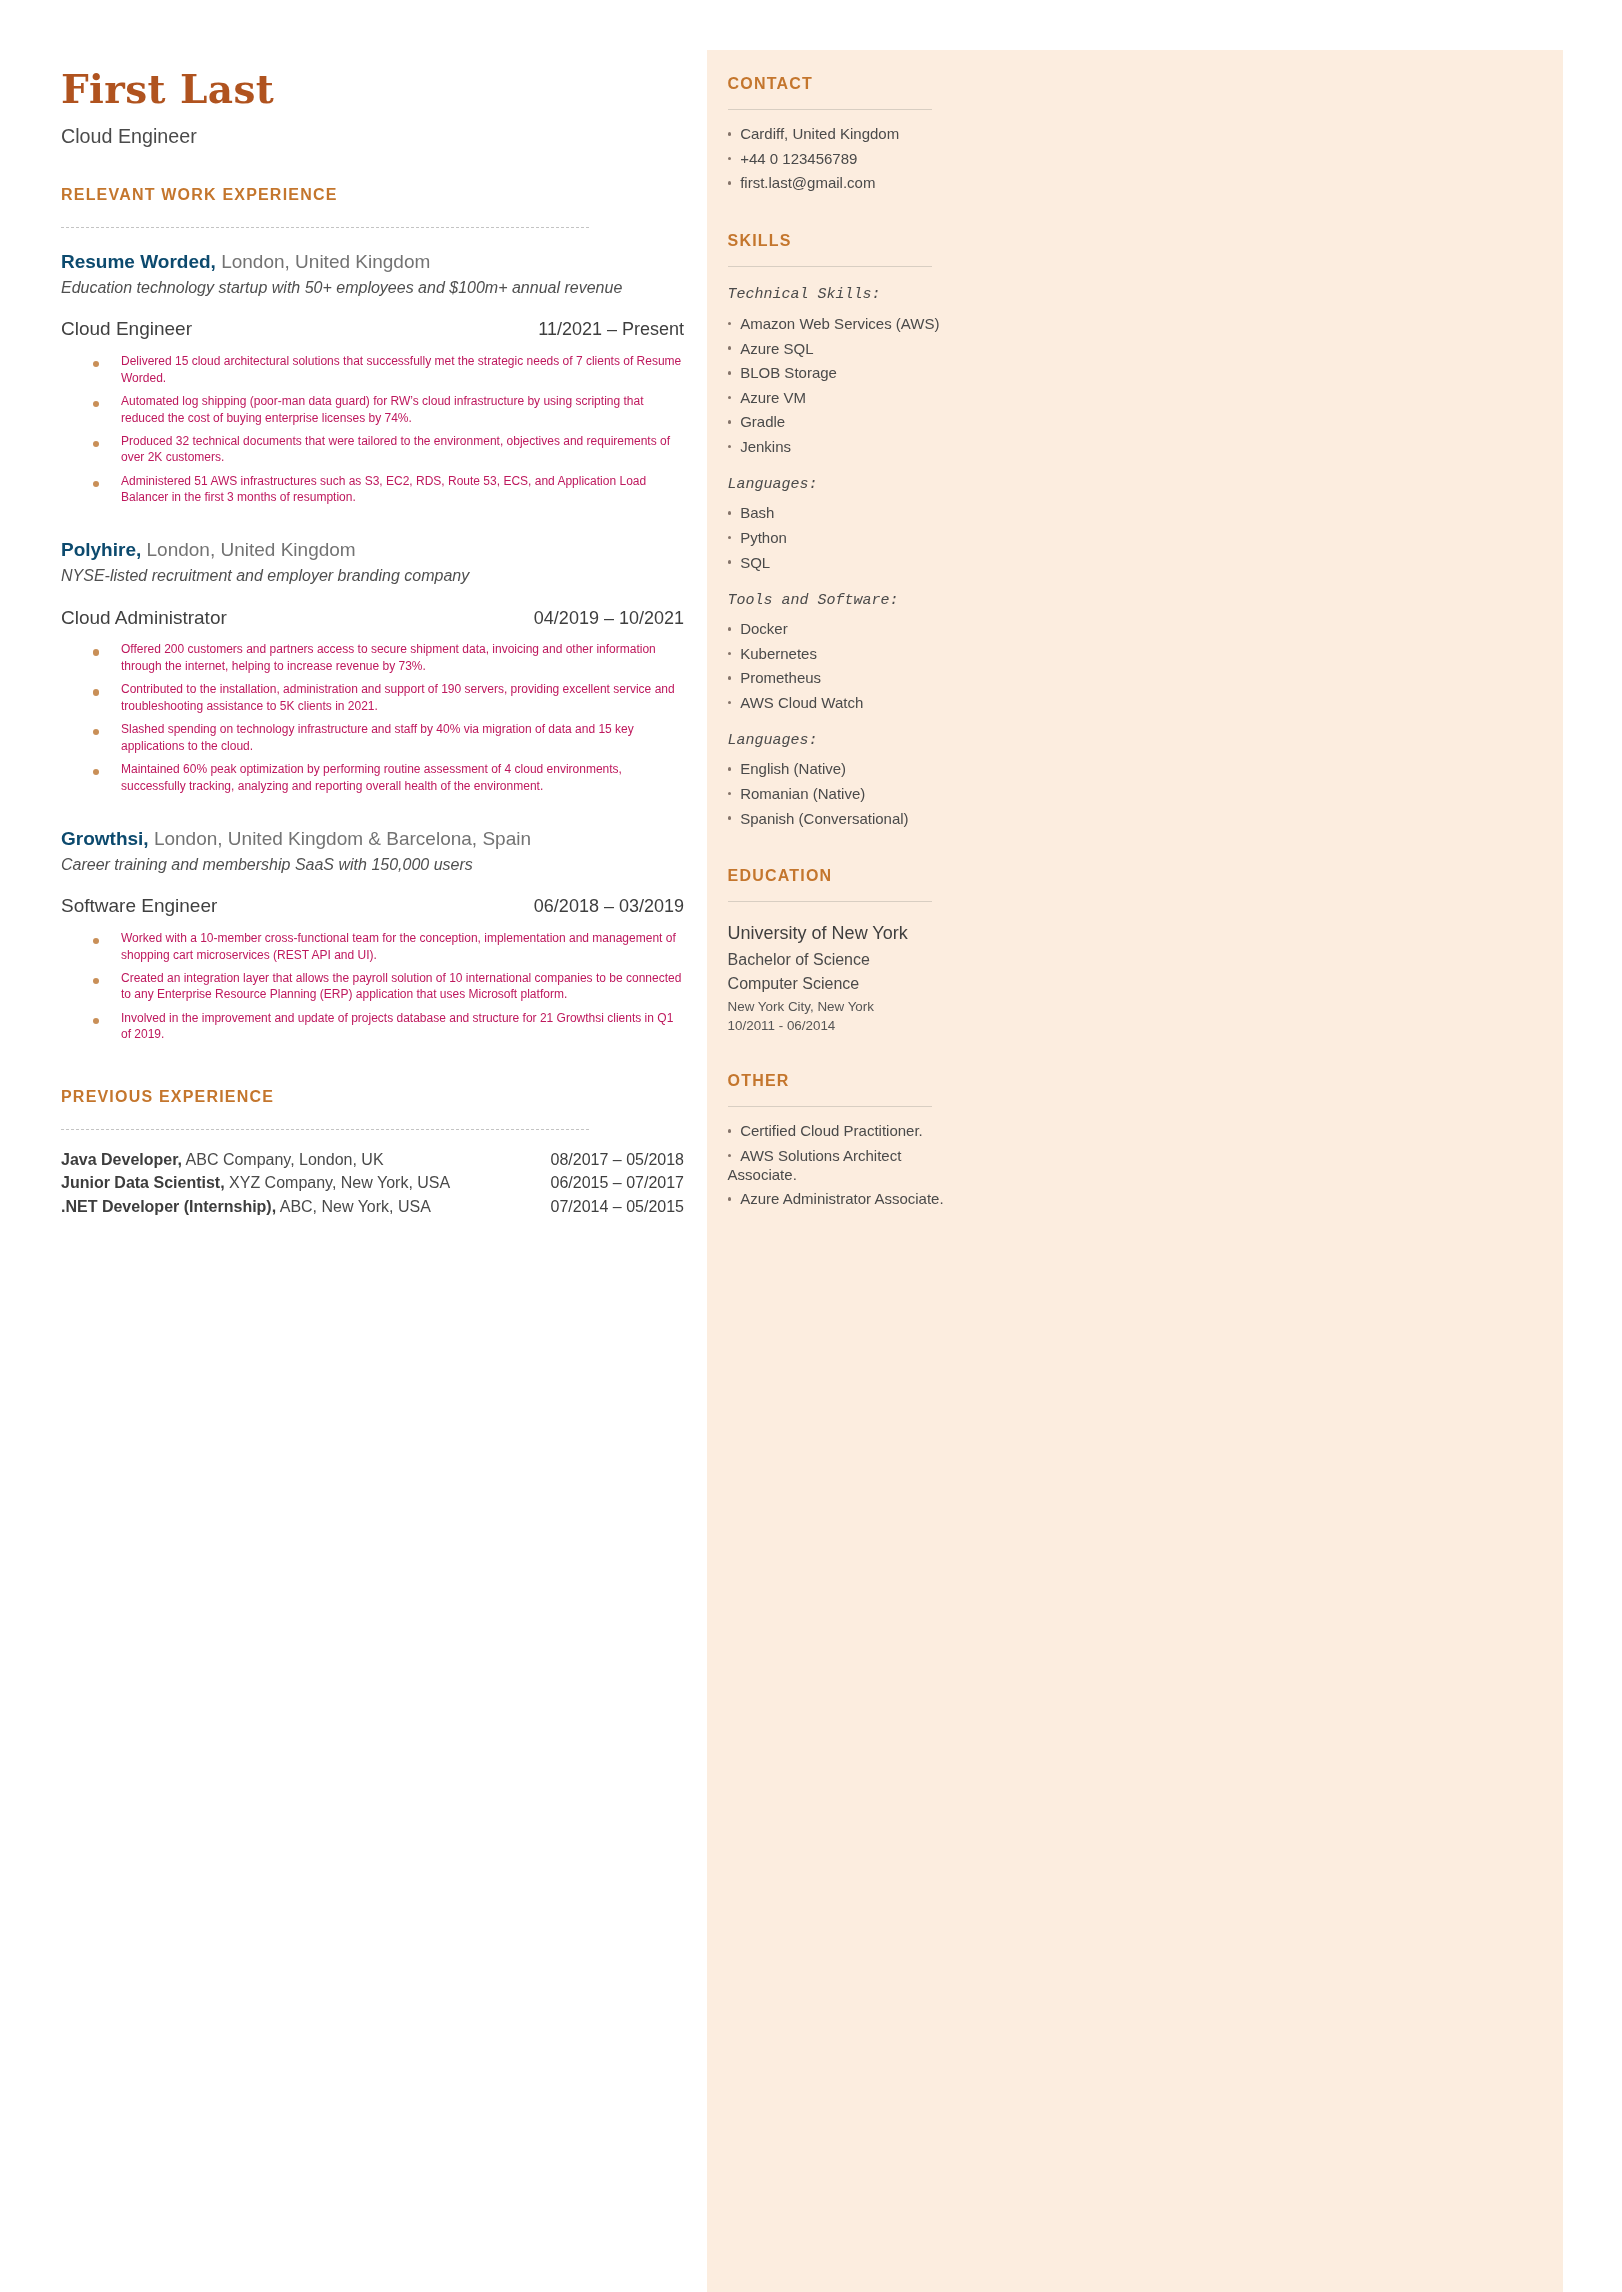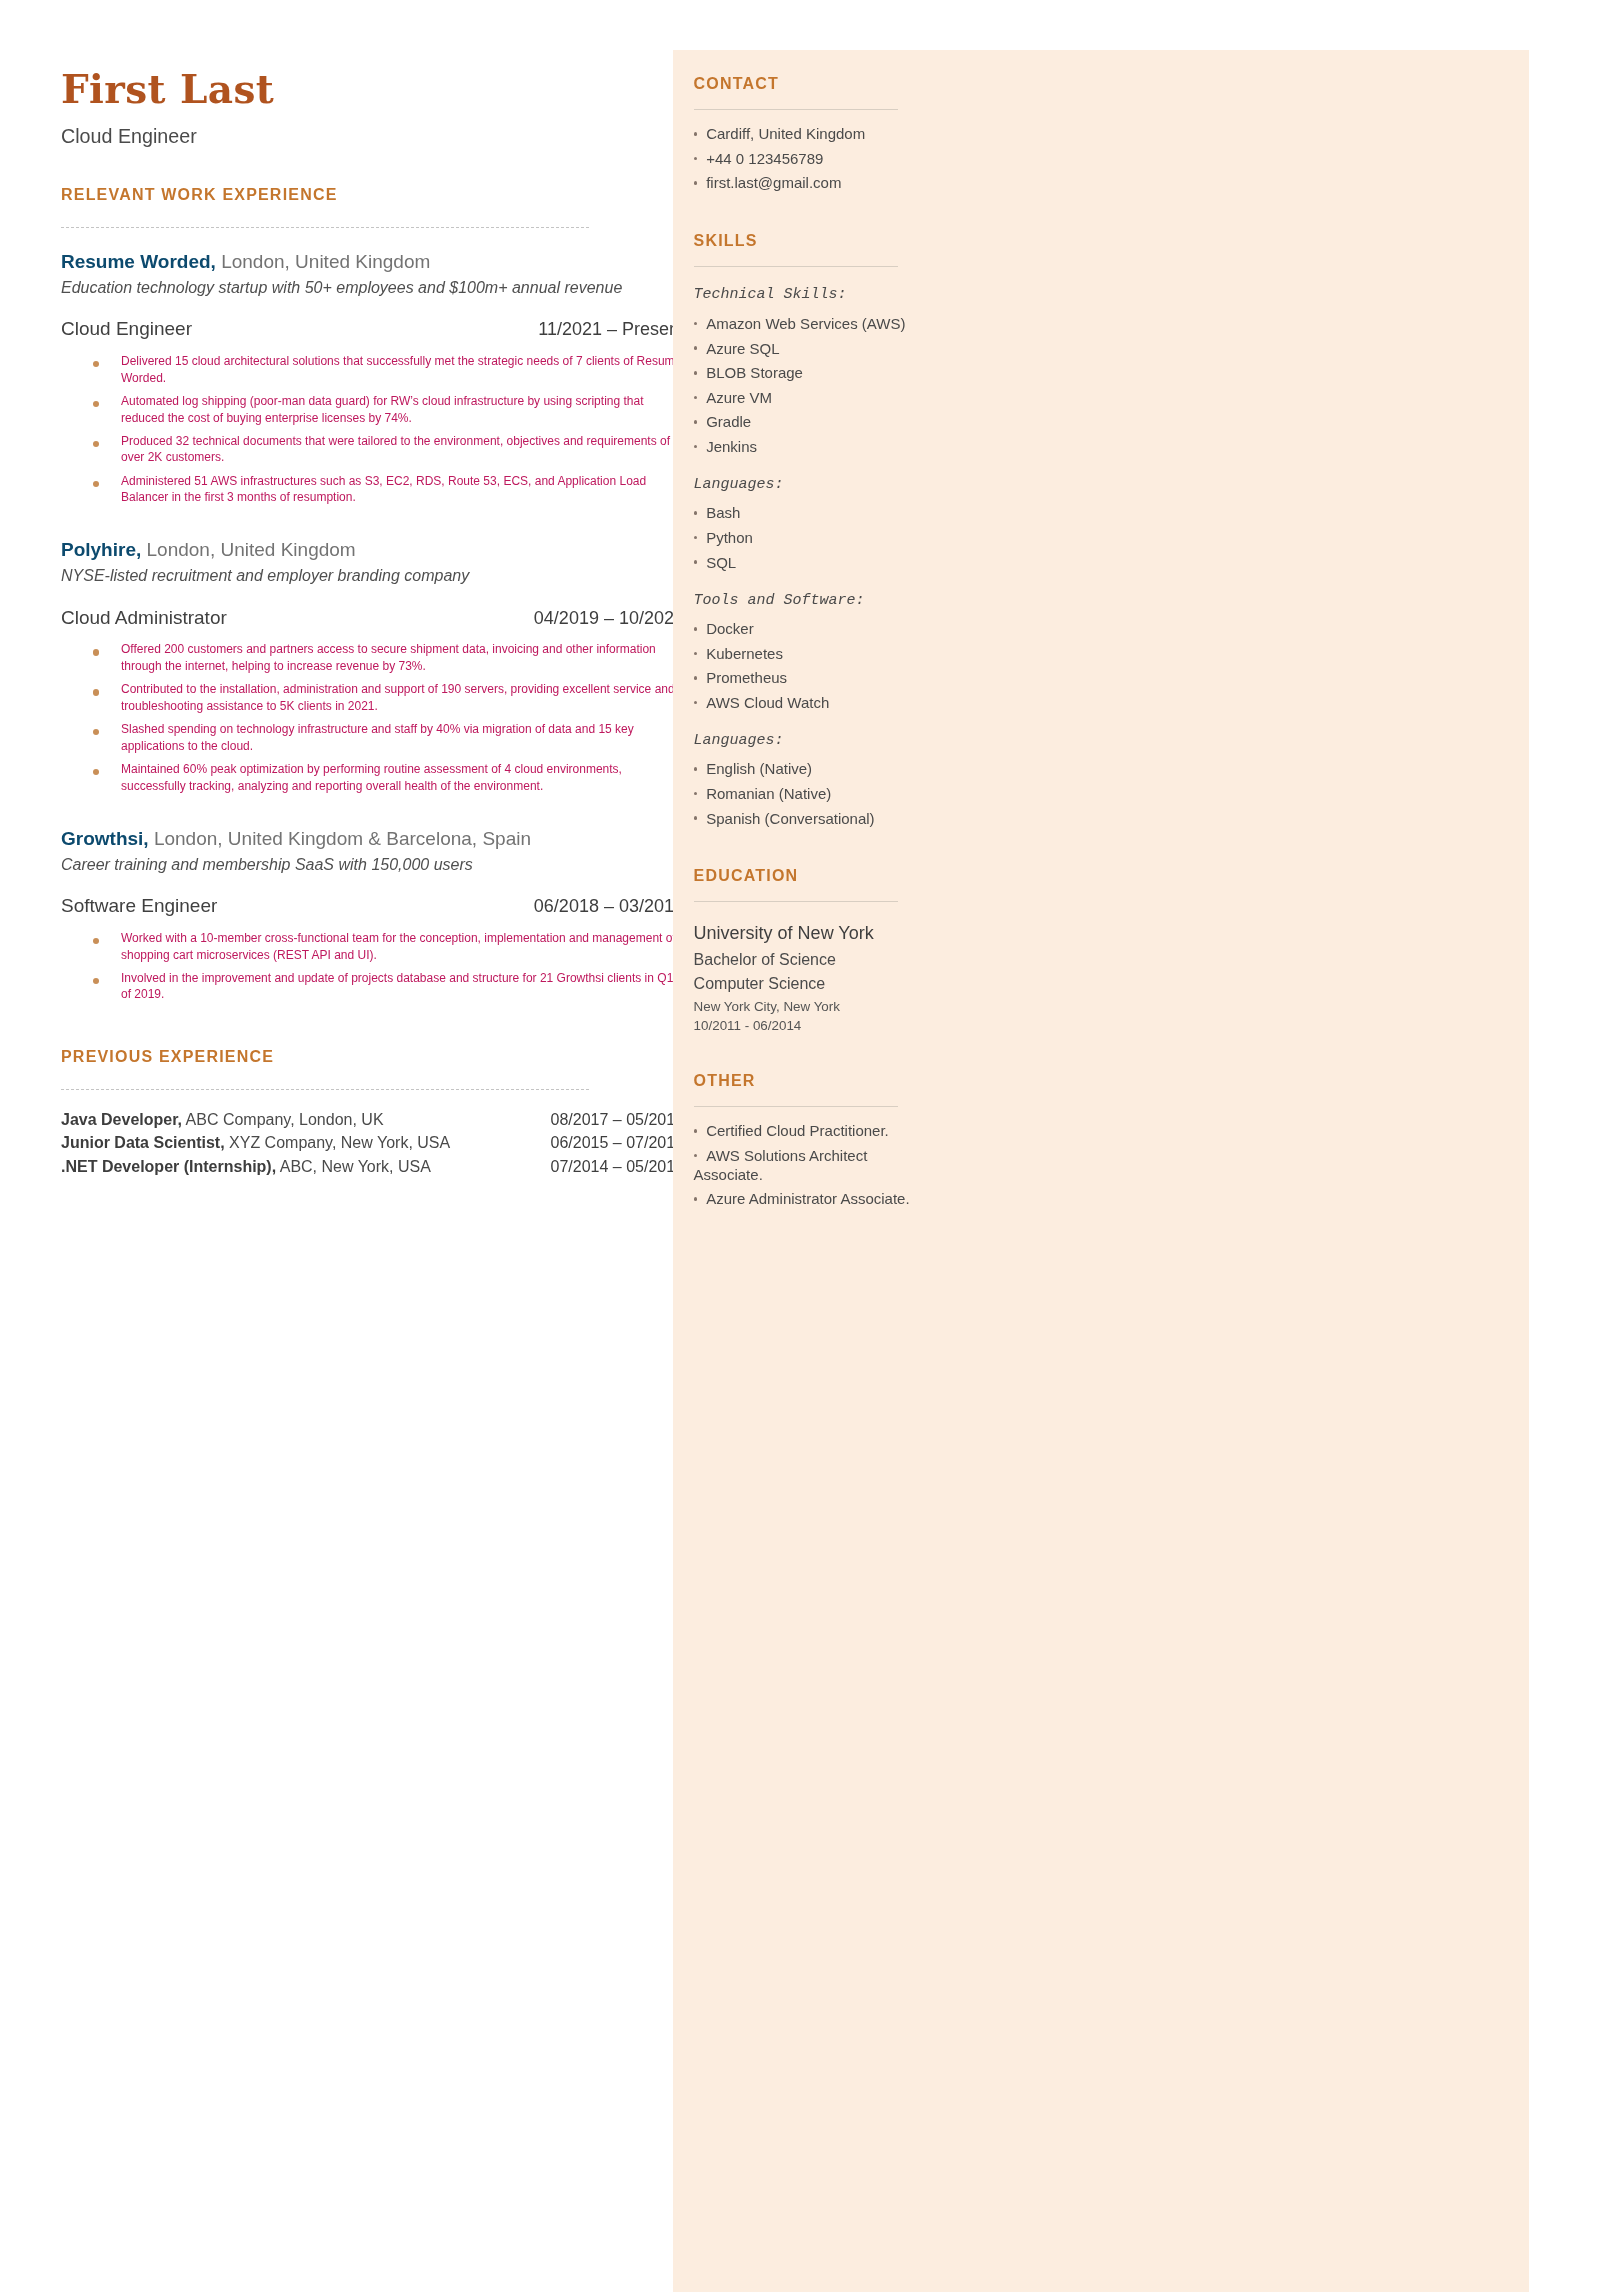--- a/index.html
+++ b/index.html
@@ -49,21 +49,21 @@
   }
 
   .prev-rows { margin-top:18px; }
   .prev-row { display:flex; justify-content:space-between; align-items:baseline; line-height:1.45;gap:32px; }
   .prev-left { font-size:16px; color:#4a4a4a; }
   .prev-role { font-weight:700; color:#3d3d3d; }
   .prev-dates { font-size:16px; color:#3e3e3e; }
 
   
   .sidebar {
-    position:absolute; left:673px; top:50px; width:856px; height:2243px;
+    position:absolute; left:707px; top:50px; width:856px; height:2243px;
     background:var(--sidebar-bg, #FCEDDF);
     padding:25px 36px 36px 20.6px;
   }
   .side-heading {
     font-size:16px; font-weight:700; letter-spacing:1.2px;
     color:var(--accent-heading, #C4762D); margin-top:39px;
   }
   .side-heading.first { margin-top:0; }
   .side-rule { border-top:0.9px solid var(--divider-sidebar, #d8cec2); width:204px; margin-top:16px; }
 
@@ -135,20 +135,21 @@
         <span class="company-name">Growthsi,</span>
         <span class="company-location">London, United Kingdom &amp; Barcelona, Spain</span>
       </div>
       <div class="company-desc">Career training and membership SaaS with 150,000 users</div>
       <div class="role-row">
         <span class="role-title">Software Engineer</span>
         <span class="role-dates">06/2018 – 03/2019</span>
       </div>
       <ul class="bullets">
         <li>Worked with a 10-member cross-functional team for the conception, implementation and management of shopping cart microservices (REST API and UI).</li>
+        <li>Created an integration layer that allows the payroll solution of 10 international companies to be connected to any Enterprise Resource Planning (ERP) application that uses Microsoft platform.</li>
         <li>Involved in the improvement and update of projects database and structure for 21 Growthsi clients in Q1 of 2019.</li>
       </ul>
     </section>
 
     <div class="section-heading previous">PREVIOUS EXPERIENCE</div>
     <div class="rule"></div>
 
     <div class="prev-rows">
       <div class="prev-row">
         <div class="prev-left">

